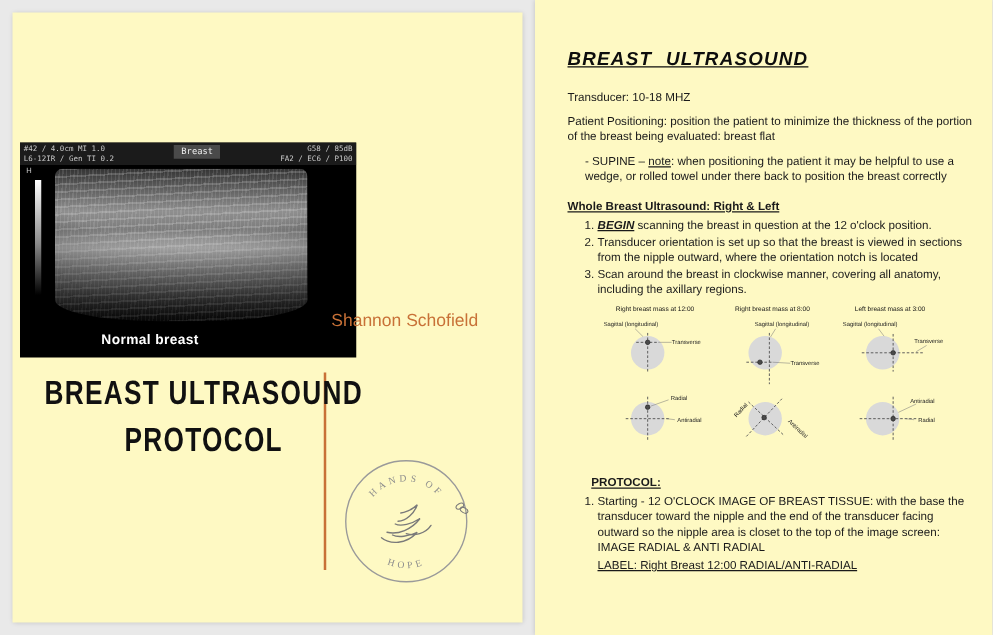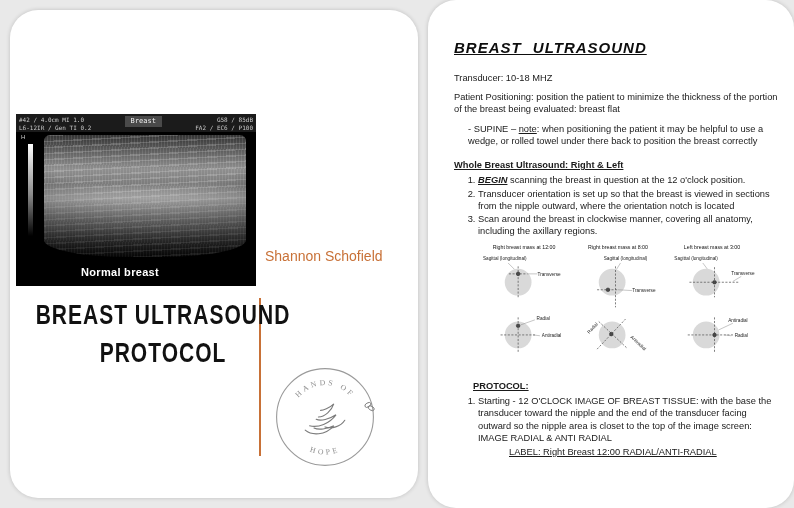--- a/index.html
+++ b/index.html
@@ -4,26 +4,26 @@
 <style>
   * { box-sizing: border-box; }
   html,body { margin:0; padding:0; }
   body {
     width:794px; height:508px;
     font-family:"Liberation Sans", sans-serif;
     background:#e9e9e9;
   }
   .canvas { position:relative; width:794px; height:508px; background:#e9e9e9; overflow:hidden; }
 
-  .page { position:absolute; background:#ffffff; box-shadow:0 0 4px rgba(0,0,0,.18);border-radius:28px; }
+  .page { position:absolute; background:#fef9c3; box-shadow:0 0 4px rgba(0,0,0,.18); }
   .page-left  { left:10px; top:10px; width:408px; height:488px; }
   .page-right { left:428px; top:0; width:366px; height:508px; }
 
   
-  .us { position:absolute; left:6px; top:104px; width:240px; height:172px; background:#000; overflow:hidden; }
+  .us { position:absolute; left:6px; top:104px; width:269px; height:172px; background:#000; overflow:hidden; }
   .us-header { display:flex; justify-content:space-between; align-items:flex-start;
     background:#1b1b1b; color:#c9c9c9; font-size:6px; line-height:1.25; padding:2px 3px;
     font-family:"DejaVu Sans Mono", monospace; height:18px; }
   .us-h-center { background:#4a4a4a; color:#f0f0f0; padding:0 6px; font-size:7px; line-height:11px; }
   .us-marker { position:absolute; left:5px; top:20px; color:#cccccc; font-size:6px; }
   .us-bar { position:absolute; left:12px; top:30px; width:5px; height:92px;
     background:linear-gradient(180deg,#ffffff 0%,#8a8a8a 55%,#000000 100%); }
   .us-fan { position:absolute; left:28px; top:21px; width:202px; height:122px;
     border-radius:6px 6px 42% 42% / 6px 6px 14% 14%;
     background:
@@ -55,21 +55,21 @@
     letter-spacing:1px; word-spacing:6px; margin:0 0 14px 0; color:#0d0d0d; }
   .rp-line { margin:0 0 7px 0; }
   .rp-para { margin:0 0 7px 0; }
   .supine { margin:0 0 6px 14px; }
   .note-u { text-decoration:underline; }
   .rp-h2 { font-size:9.3px; font-weight:bold; text-decoration:underline; margin:12px 0 3px 0; }
   .rp-h2.protocol { margin-top:4px;padding-left:19px; }
   ol.steps { margin:0 0 2px 0; padding-left:24px; }
   ol.steps li { margin:0 0 1px 0; }
   .begin { font-style:italic; font-weight:bold; text-decoration:underline; }
-  .label-line { text-decoration:underline; margin-top:2px;margin-left:31px; }
+  .label-line { text-decoration:underline; margin-top:2px; }
 
   .diagram { display:flex; gap:2px; margin:4px 0 0 24px; }
   .diag { width:92px; height:134px; }
   .diag .dh { font-size:6.3px; text-anchor:middle; fill:#111; }
   .diag .dl { font-size:5.6px; text-anchor:middle; fill:#222; }
   .diag .dc { fill:#d9d9d9; }
   .diag .dash { stroke:#555; stroke-width:0.9; stroke-dasharray:2.5 1.8; fill:none; }
   .diag .dot { fill:#4a4a4a; stroke:#222; stroke-width:0.6; }
   .diag .ldr { stroke:#777; stroke-width:0.5; }
 </style>

